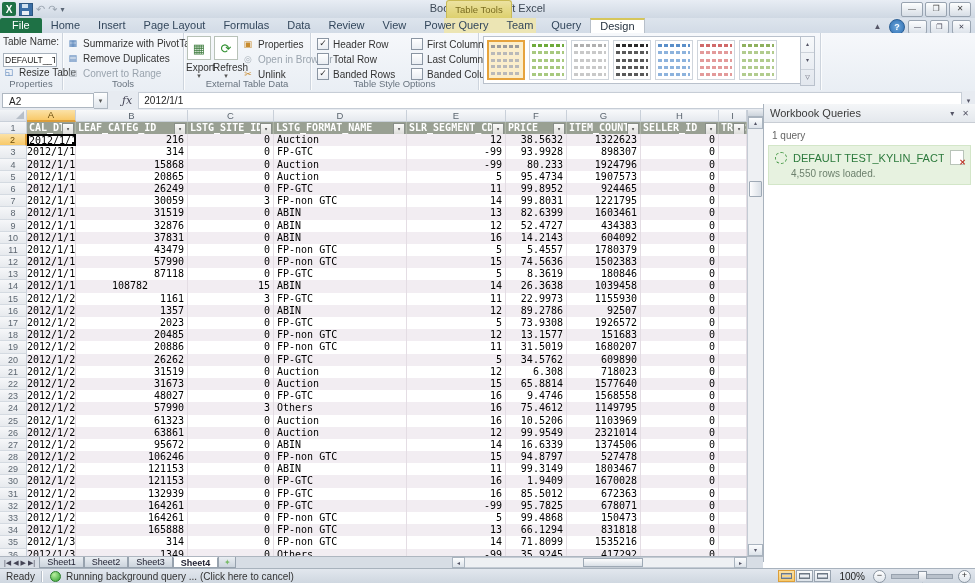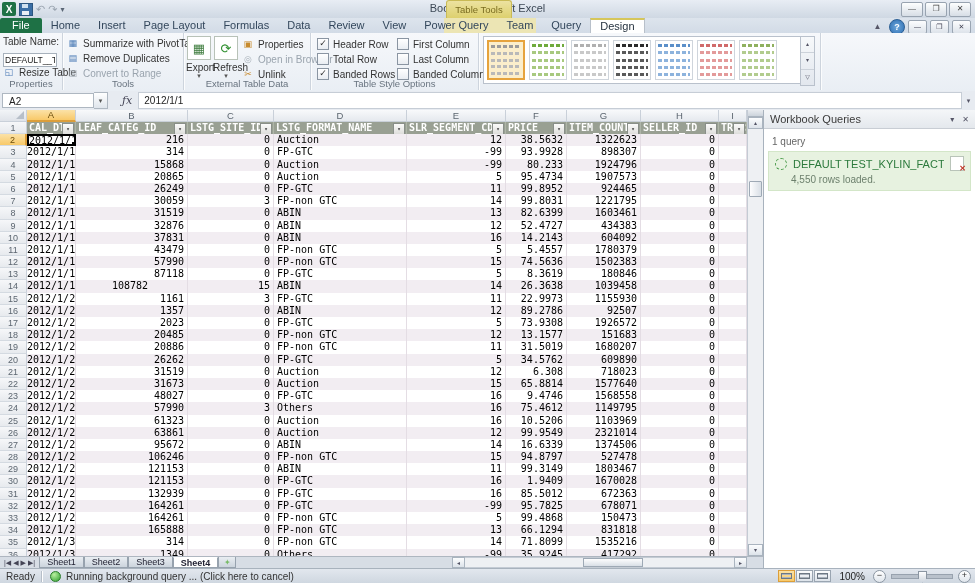--- a/index.html
+++ b/index.html
@@ -123,21 +123,21 @@
   .instab{width:16px;background:linear-gradient(#e9edf2,#ccd4dd);border:1px solid #97a2ae;border-top:none;
     text-align:center;line-height:11px;font-size:8px;color:#7b6;}
   #hscroll{position:absolute;left:452px;top:557px;width:295px;height:11px;display:flex;}
   .harrow{width:13px;background:linear-gradient(#fcfdfe,#dde3ea);border:1px solid #aab4bf;font-size:6px;
     line-height:10px;text-align:center;color:#556;box-sizing:border-box;}
   .htrack{flex:1;background:#eef0f3;position:relative;border-top:1px solid #c4cbd4;border-bottom:1px solid #c4cbd4;}
   .hthumb{position:absolute;top:0;bottom:0;left:118px;width:58px;background:linear-gradient(#fdfdfe,#d9dfe6);
     border:1px solid #9ea9b5;}
   .corner2{position:absolute;left:747px;top:556px;width:16px;height:12px;background:#d7dde5;border-top:1px solid #aeb6c0;box-sizing:border-box;}
   
-  #panel{left:763px;top:110px;width:212px;height:458px;background:#fff;border-left:1px solid #a8b2bd;box-sizing:border-box;}
+  #panel{left:763px;top:104px;width:212px;height:458px;background:#fff;border-left:1px solid #a8b2bd;box-sizing:border-box;}
   #paneltitle{height:18px;background:linear-gradient(#f4f6f8,#e4e8ed);border-bottom:1px solid #c8cdd4;
     display:flex;align-items:center;padding:0 6px;font-size:11px;color:#3a3a3a;}
   #paneltitle .sp{flex:1;}
   .ptbtn{font-size:8px;color:#556;margin-left:8px;}
   .qcount{font-size:10px;color:#666;margin:7px 0 4px 8px;}
   #queryitem{margin:0 4px;background:#e7f2e0;border:1px solid #d3e6c8;padding:4px 6px 5px 6px;}
   .qline1{display:flex;align-items:center;gap:6px;}
   .spinner{width:10px;height:10px;border:1.5px dashed #4a9b4a;border-radius:50%;flex:0 0 10px;}
   .qname{font-size:11px;color:#2c7a3c;flex:1;white-space:nowrap;overflow:hidden;}
   .qcancel{width:12px;height:13px;background:#fff;border:1px solid #b9c4b9;position:relative;flex:0 0 12px;}
@@ -275,21 +275,21 @@
         </div>
         <div class="cbrow">
           <span class="cbox"></span>
           <span>Total Row</span>
         </div>
         <div class="cbrow">
           <span class="cbox">✓</span>
           <span>Banded Rows</span>
         </div>
       </div>
-    <div id="cbcol2" style="position:absolute;left:86px;top:4px;display:flex;flex-direction:column;gap:1px;">
+    <div id="cbcol2" style="position:absolute;left:100px;top:4px;display:flex;flex-direction:column;gap:1px;">
         <div class="cbrow">
           <span class="cbox"></span>
           <span>First Column</span>
         </div>
         <div class="cbrow">
           <span class="cbox"></span>
           <span>Last Column</span>
         </div>
         <div class="cbrow">
           <span class="cbox"></span>

